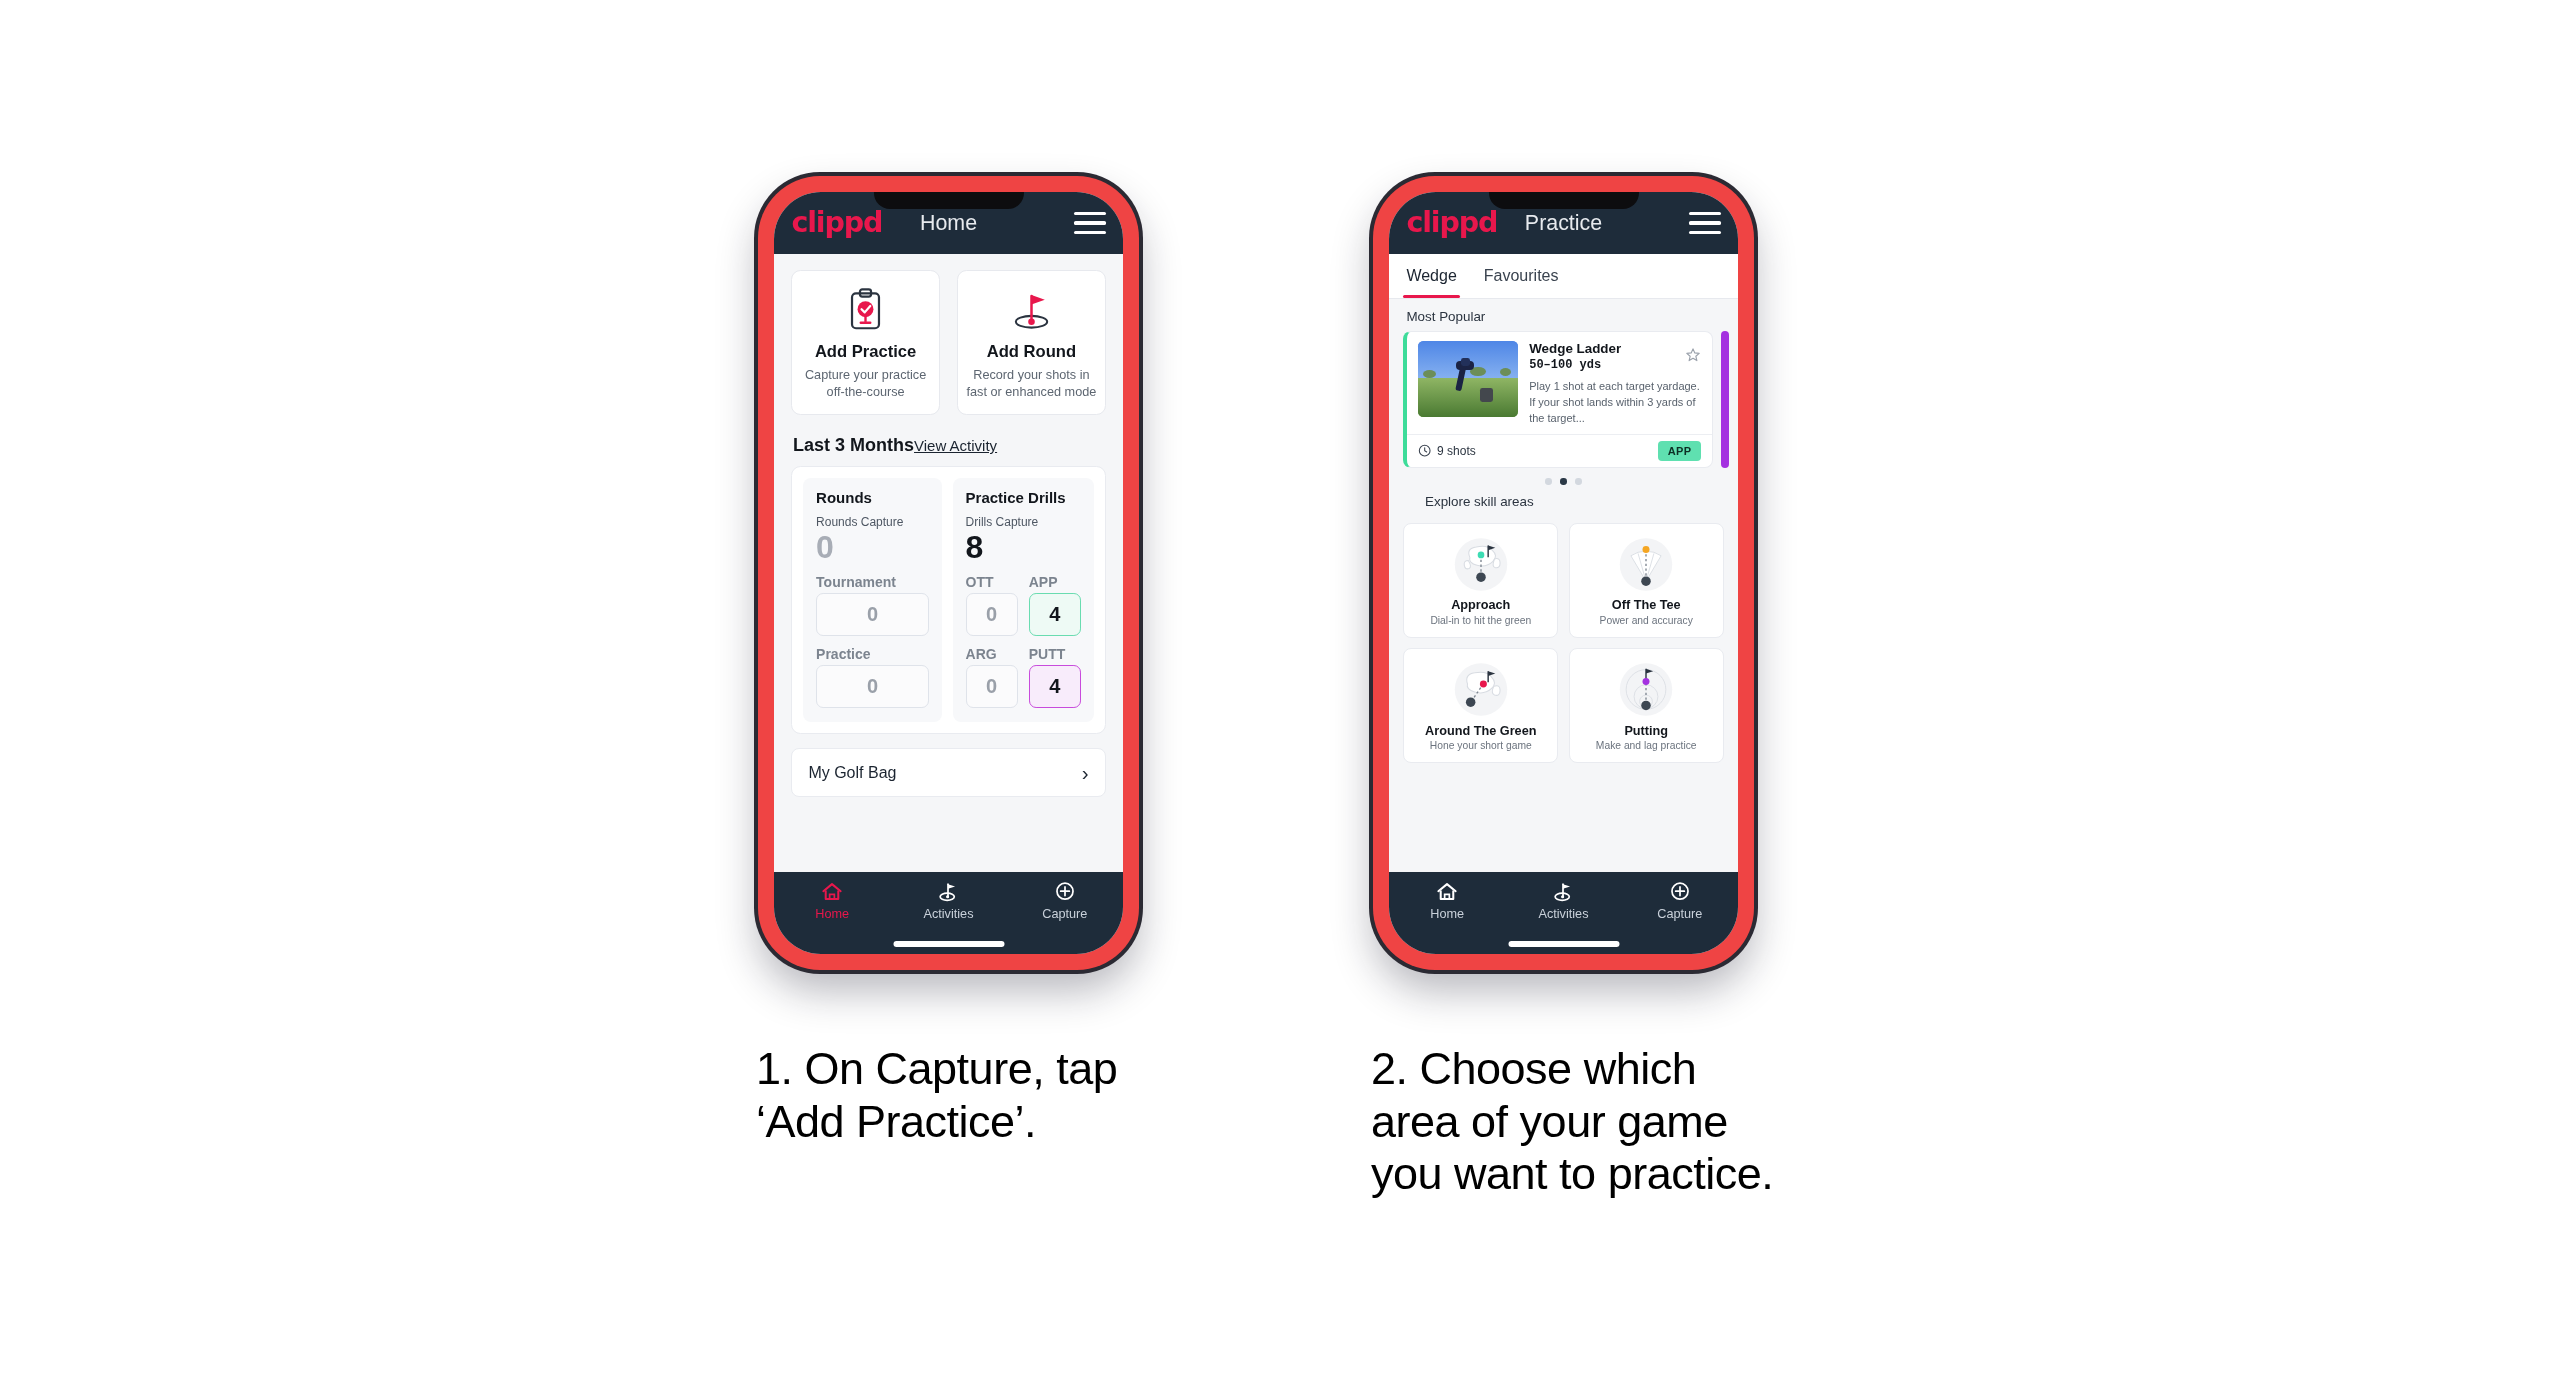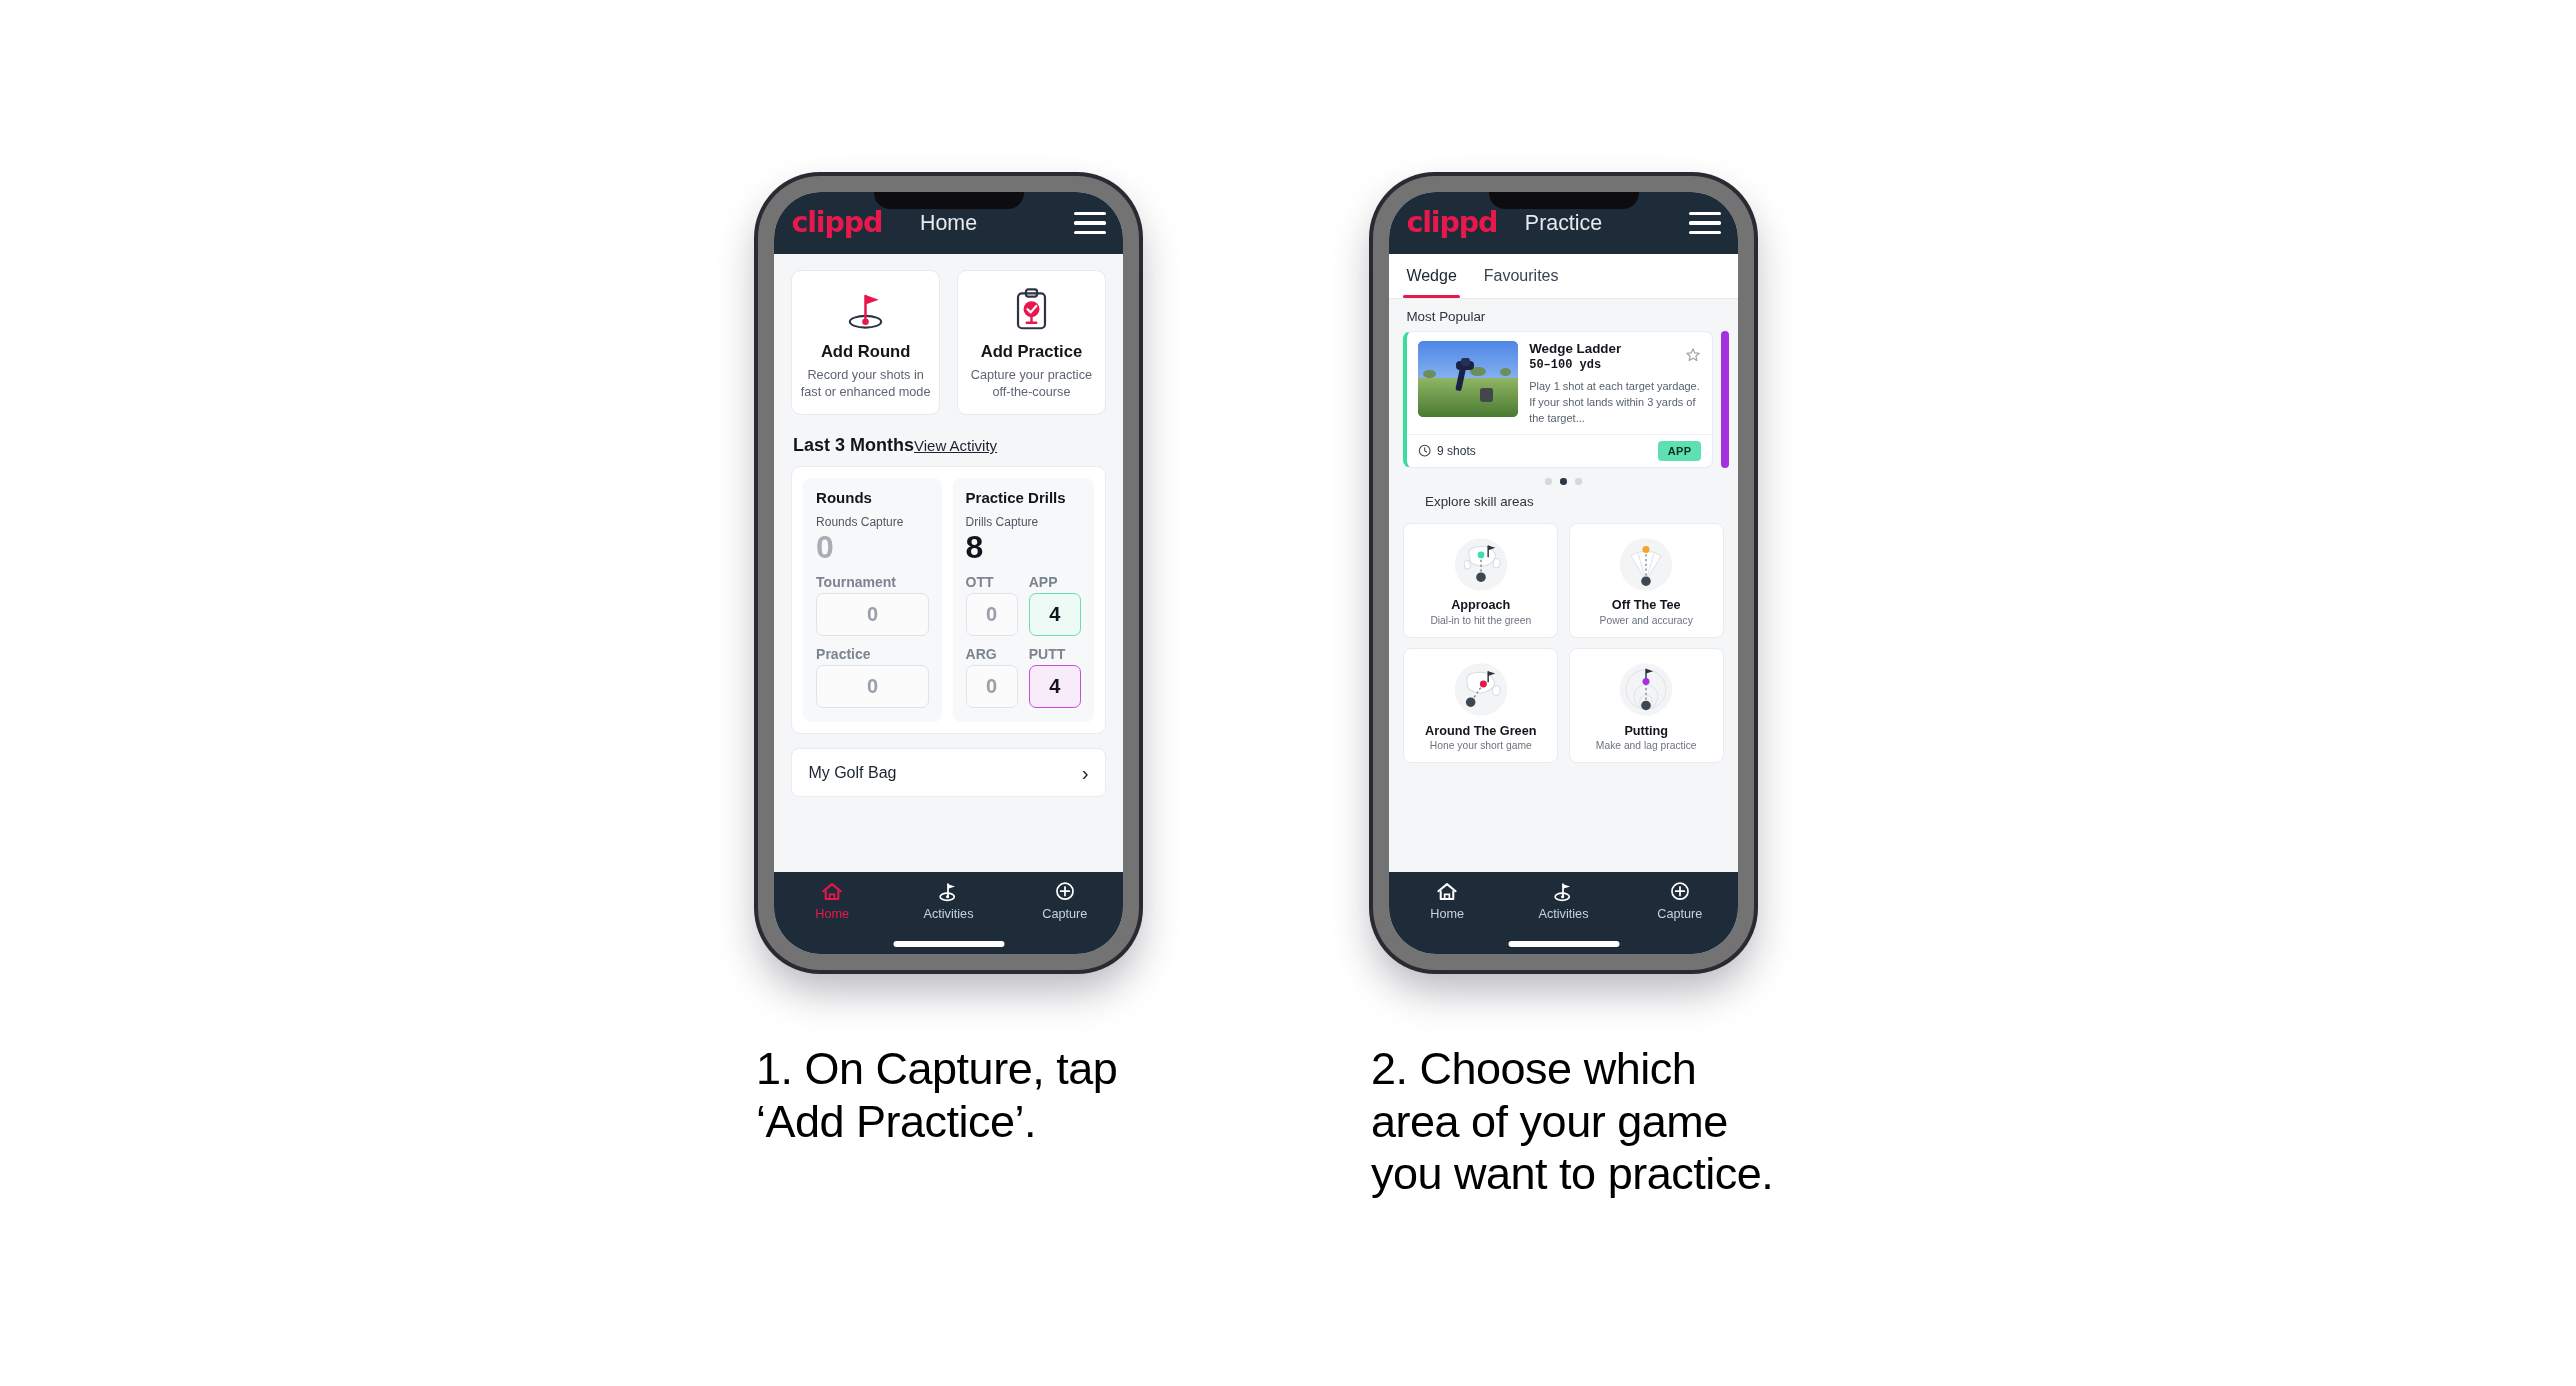--- a/index.html
+++ b/index.html
@@ -5,21 +5,21 @@
   html,body{margin:0;padding:0;background:#ffffff;}
   body{
     width:2576px;height:1386px;
     font-family:"Liberation Sans","DejaVu Sans",sans-serif;
     -webkit-font-smoothing:antialiased;
     overflow:hidden;
   }
   .stage{position:relative;width:2576px;height:1386px;background:#fff;}
 
   
-  .phone{position:absolute;border-radius:62px;background:#737373;
+  .phone{position:absolute;border-radius:62px;background:#ef4444;
          box-shadow:0 0 0 4px #2b2a33, 0 20.6px 40px rgba(20,20,40,.30);}
   .phone .screen{position:absolute;left:16px;top:16px;right:16px;bottom:16px;
          border-radius:47px;overflow:hidden;background:#f5f6f8;
          display:flex;flex-direction:column;}
   .notch{position:absolute;left:50%;transform:translateX(-50%);top:0;
          width:43%;height:17.4px;background:#0d0d0f;border-radius:0 0 16px 16px;z-index:40;}
 
   #phone1{left:758px;top:176px;width:381px;height:794px;}
   #phone2{left:1373px;top:176px;width:381px;height:794px;}
 
@@ -155,43 +155,43 @@
             <i></i>
             <i></i>
           </div>
       </div>
 
       <div class="body">
 
         <div class="quick">
           <div class="quick-card">
             <div class="quick-icon">
-              <svg width="47" height="44" viewBox="0 0 60 56">
-                <ellipse cx="30" cy="43" rx="20" ry="7.5" fill="none" stroke="#2b3440" stroke-width="2.6"></ellipse>
-                <line x1="30" y1="10" x2="30" y2="43" stroke="#e8174c" stroke-width="3.2" stroke-linecap="round"></line>
-                <path d="M30 9 L47 15 L30 21 Z" fill="#e8174c"></path>
-                <circle cx="30" cy="43" r="4.2" fill="#e8174c"></circle>
-              </svg>
-            </div>
-            <div class="quick-title">Add Round</div>
-            <div class="quick-sub">Record your shots in fast or enhanced mode</div>
-          </div>
-          <div class="quick-card">
-            <div class="quick-icon">
               <svg width="43" height="46" viewBox="0 0 54 58">
                 <rect x="10" y="8" width="34" height="44" rx="5" fill="none" stroke="#2b3440" stroke-width="2.8"></rect>
                 <rect x="20" y="3" width="14" height="9" rx="3" fill="none" stroke="#2b3440" stroke-width="2.8"></rect>
                 <line x1="27" y1="36" x2="27" y2="44" stroke="#e8174c" stroke-width="3"></line>
                 <line x1="21" y1="45" x2="33" y2="45" stroke="#e8174c" stroke-width="3" stroke-linecap="round"></line>
                 <circle cx="27" cy="28" r="10" fill="#e8174c"></circle>
                 <path d="M22 28 l4 4 l7 -8" fill="none" stroke="#fff" stroke-width="2.8" stroke-linecap="round" stroke-linejoin="round"></path>
               </svg>
             </div>
             <div class="quick-title">Add Practice</div>
             <div class="quick-sub">Capture your practice off-the-course</div>
+          </div>
+          <div class="quick-card">
+            <div class="quick-icon">
+              <svg width="47" height="44" viewBox="0 0 60 56">
+                <ellipse cx="30" cy="43" rx="20" ry="7.5" fill="none" stroke="#2b3440" stroke-width="2.6"></ellipse>
+                <line x1="30" y1="10" x2="30" y2="43" stroke="#e8174c" stroke-width="3.2" stroke-linecap="round"></line>
+                <path d="M30 9 L47 15 L30 21 Z" fill="#e8174c"></path>
+                <circle cx="30" cy="43" r="4.2" fill="#e8174c"></circle>
+              </svg>
+            </div>
+            <div class="quick-title">Add Round</div>
+            <div class="quick-sub">Record your shots in fast or enhanced mode</div>
           </div>
         </div>
 
         <div class="sec-head">
           <div class="sec-title">Last 3 Months</div>
           <a class="sec-link" href="#">View Activity</a>
         </div>
 
         <div class="stats">
           <div class="stat-col">

